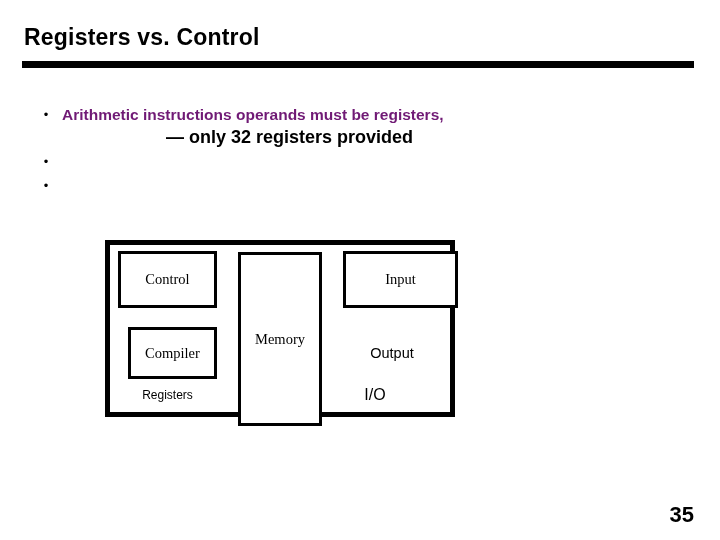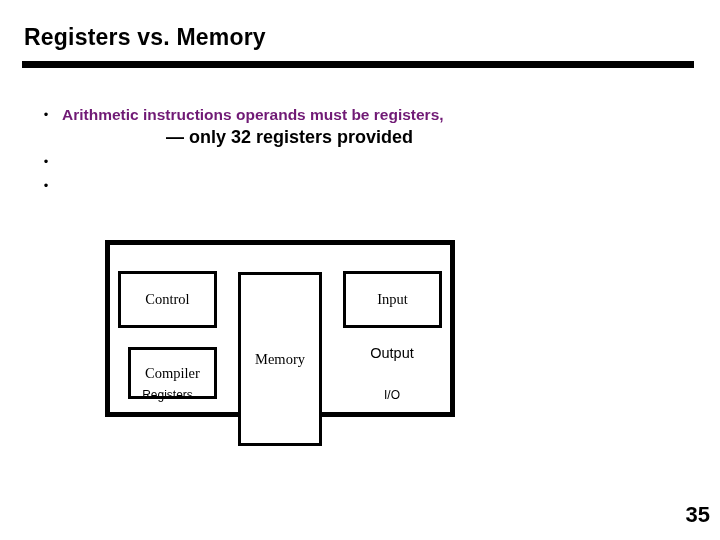--- a/index.html
+++ b/index.html
@@ -92,21 +92,20 @@
   .dbox {
     position: absolute;
     border: 3px solid #000;
     box-sizing: border-box;
     background: #fff;
     font-family: "Liberation Serif", serif;
     display: flex;
     align-items: center;
     justify-content: center;
     text-align: center;
-    margin-top: 20px;
   }
   .box-control {
     left: 8px;
     top: 6px;
     width: 99px;
     height: 57px;
     font-size: 14.5px;
   }
   .box-datapath {
     left: 18px;
@@ -118,21 +117,21 @@
   .box-memory {
     left: 128px;
     top: 7px;
     width: 84px;
     height: 174px;
     font-size: 14.5px;
   }
   .box-input {
     left: 233px;
     top: 6px;
-    width: 99px;
+    width: 115px;
     height: 57px;
     font-size: 14.5px;
   }
   .label-plain {
     position: absolute;
     font-family: Liberation Sans, sans-serif;
     text-align: center;
   }
   .label-output {
     left: 233px;
@@ -143,43 +142,43 @@
     font-size: 14.5px;
   }
   .label-processor {
     left: 8px;
     top: 140px;
     width: 99px;
     font-size: 12px;
     line-height: 20px;
   }
   .label-io {
-    left: 233px;
+    left: 216px;
     top: 140px;
     width: 98px;
-    font-size: 12px;
+    font-size: 16px;
     line-height: 20px;
   }
 
   
   .page-number {
     position: absolute;
-    right: 10px;
+    right: 26px;
     bottom: 12px;
     font-size: 22px;
     font-weight: bold;
     color: #000;
   }
 </style>
 </head>
 <body>
 
 <div id="slide">
 
-  <div class="slide-title">Registers vs. Memory</div>
+  <div class="slide-title">Registers vs. Control</div>
   <div class="title-rule"></div>
 
   <div class="bullets">
 
     <div class="bullet-row">
       <div class="bullet-mark">•</div>
       <div>
         <span class="bullet-text">Arithmetic instructions operands must be registers,</span>
         <span class="bullet-sub">— only 32 registers provided</span>
       </div>

